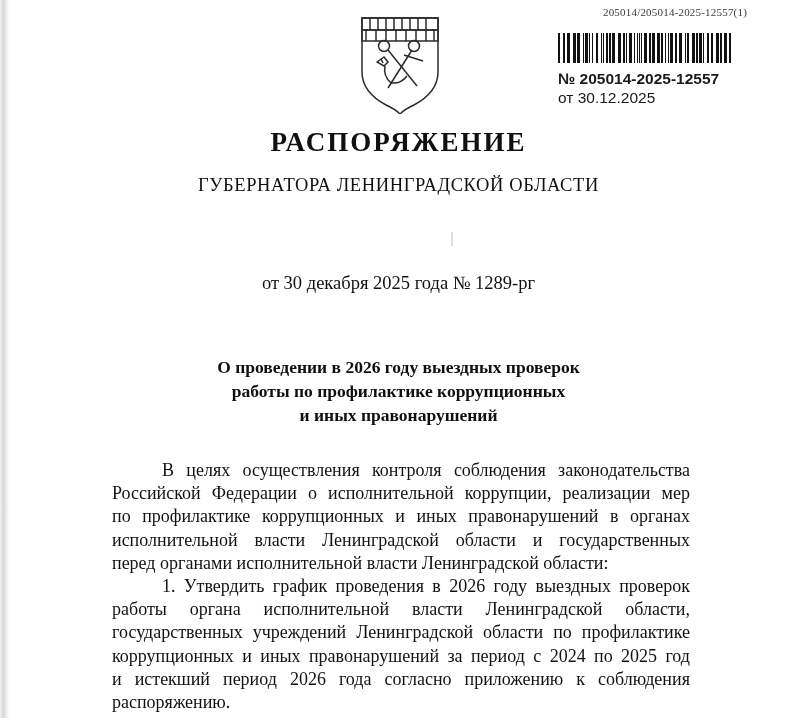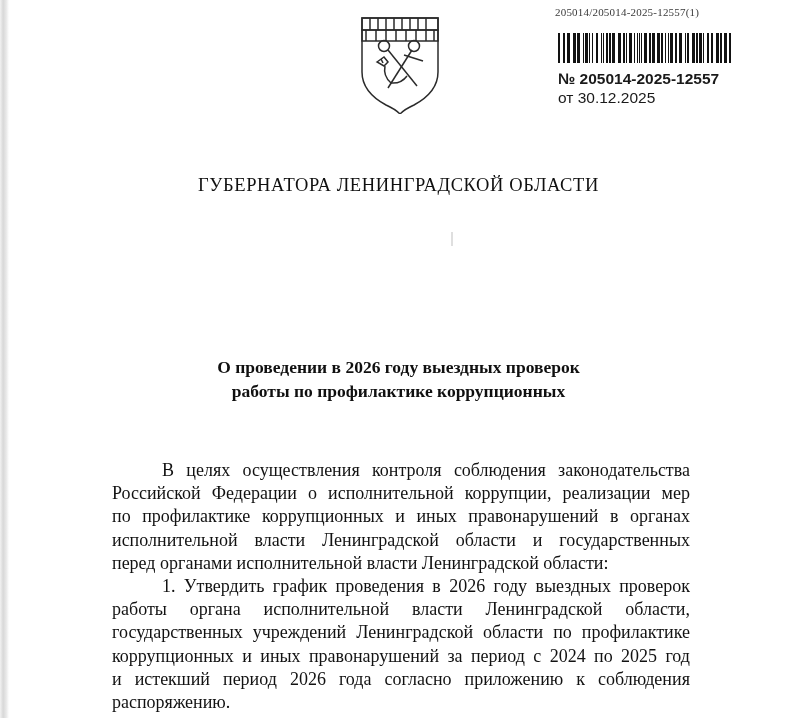--- a/index.html
+++ b/index.html
@@ -34,21 +34,21 @@
     background: #d9d9d9;
     opacity: 0.85;
   }
 
   
   .reg-code {
     position: absolute;
     left: 555px;
     top: 6px;
     width: 240px;
-    text-align: left;
+    text-align: center;
     font-size: 11px;
     letter-spacing: 0.2px;
     color: #3a3a3a;
     white-space: nowrap;
   }
   .barcode {
     position: absolute;
     left: 558px;
     top: 33px;
     width: 176px;
@@ -237,27 +237,30 @@
         <path d="M31 40 L60 76"></path>
 
         <circle cx="27" cy="36" r="5.5"></circle>
 
         <path d="M20 52 L27 47 L31 52 L27 56 Z"></path>
         <path d="M24 49 L26 53"></path>
       </g>
     </svg>
   </div>
 
+  <div class="doc-type">РАСПОРЯЖЕНИЕ</div>
 
   <div class="doc-authority">ГУБЕРНАТОРА ЛЕНИНГРАДСКОЙ ОБЛАСТИ</div>
 
+  <div class="doc-date-line">от 30 декабря 2025 года № 1289-рг</div>
 
   <div class="subject" id="subject">
       <div>О проведении в 2026 году выездных проверок</div>
       <div>работы по профилактике коррупционных</div>
+      <div>и иных правонарушений</div>
     </div>
 
   <div class="body-block" id="body">
       <div class="para-line justify indent">
         <span class="w">В</span>
         <span class="w">целях</span>
         <span class="w">осуществления</span>
         <span class="w">контроля</span>
         <span class="w">соблюдения</span>
         <span class="w">законодательства</span>

